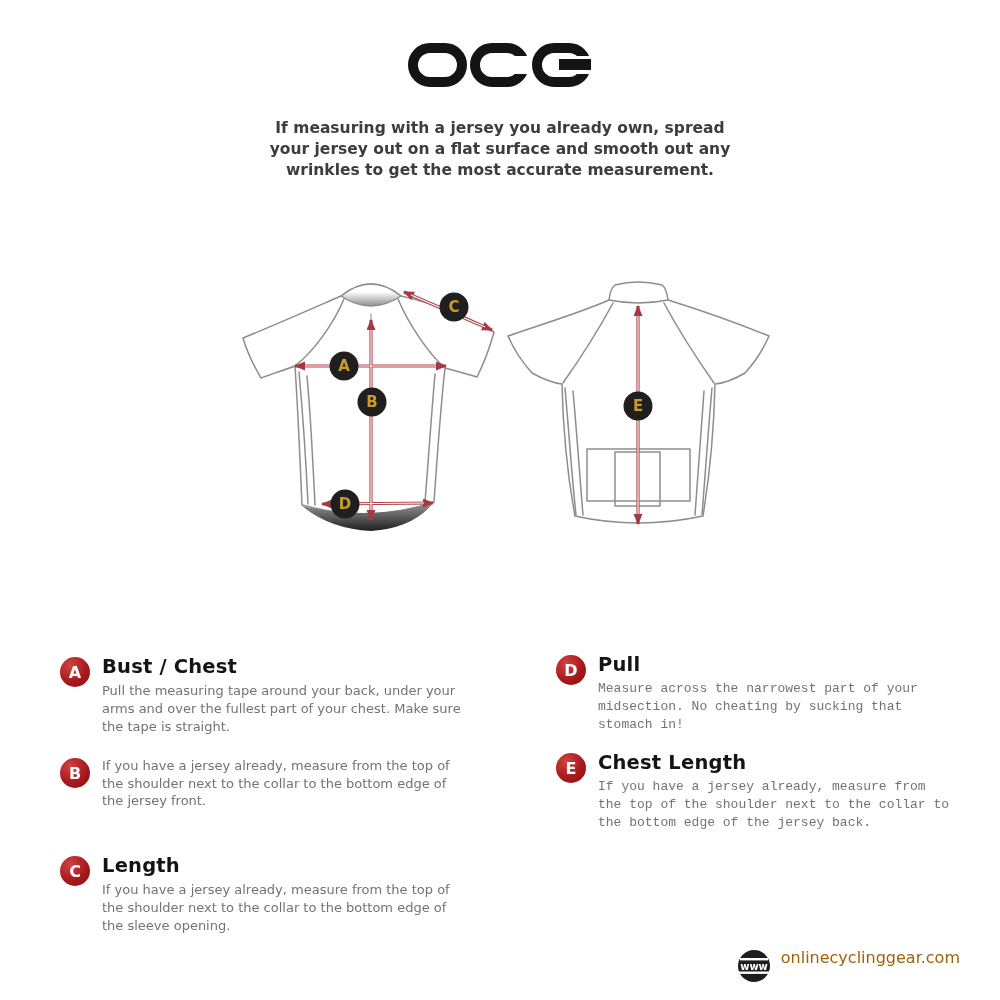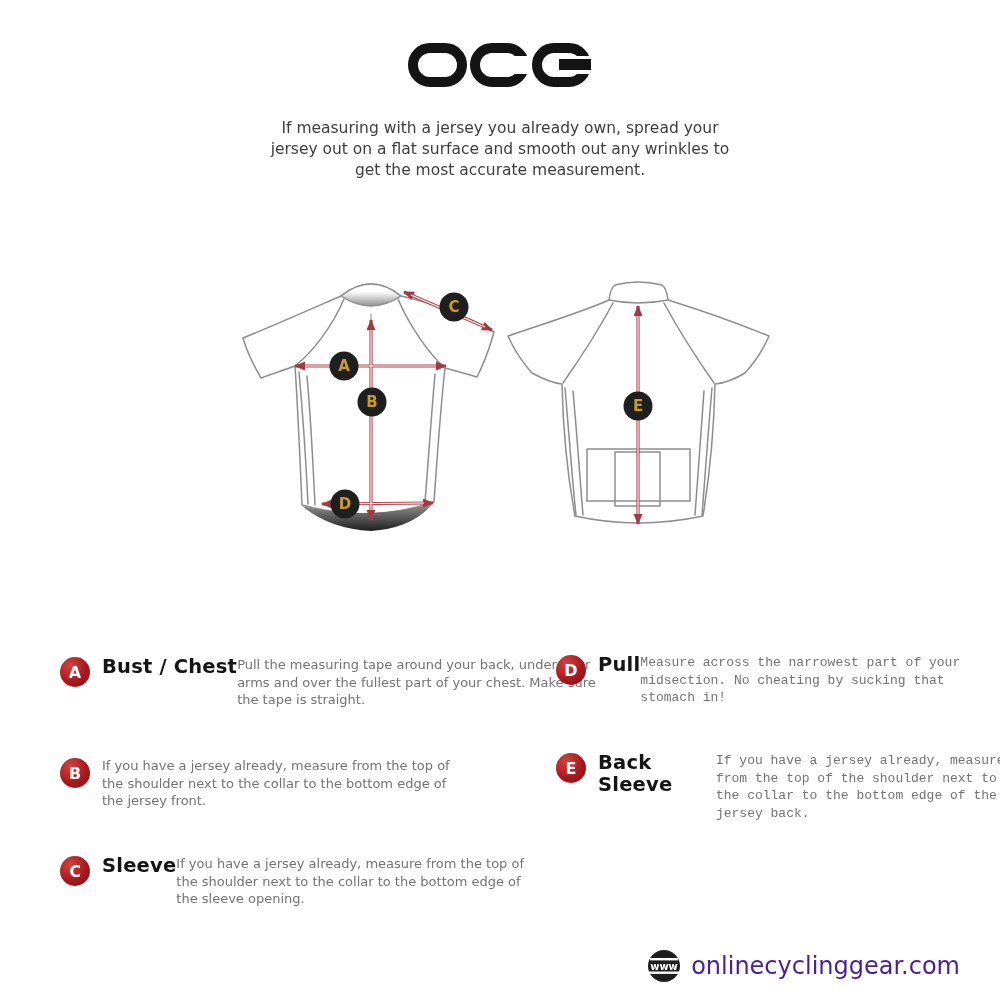--- a/index.html
+++ b/index.html
@@ -1,32 +1,32 @@
 <!DOCTYPE html>
 <html><head>
 <meta charset="utf-8">
 <style>
   html,body{margin:0;padding:0;background:#fff;}
   body{width:1000px;height:1000px;position:relative;font-family:"DejaVu Sans","Liberation Sans",sans-serif;overflow:hidden;}
   .sr-only{position:absolute;width:1px;height:1px;overflow:hidden;clip:rect(0 0 0 0);white-space:nowrap;}
   .logo-wrap{position:absolute;top:42px;left:0;right:0;display:flex;justify-content:center;}
   .intro{position:absolute;top:118px;left:0;right:0;margin:0;text-align:center;}
-  .intro span{display:inline-block;max-width:478px;font-size:15.5px;line-height:1.36;color:#3d3d3d;}
+  .intro span{display:inline-block;max-width:478px;font-size:15.5px;line-height:1.36;color:#3d3d3d;font-weight:bold;}
   .diagram{position:absolute;top:270px;left:0;width:1000px;height:295px;}
   .diagram svg{position:absolute;top:0;}
   .legend-item{position:absolute;display:flex;gap:12px;}
   .badge{flex:0 0 auto;width:30px;height:30px;border-radius:50%;margin-top:1px;
          background:radial-gradient(circle at 34% 28%, #cf4340 0%, #a8191e 55%, #84100f 100%);
          color:#fff;font-weight:bold;font-size:16px;display:flex;align-items:center;justify-content:center;}
-  .legend-text{display:flex;flex-direction:row;}
+  .legend-text{display:flex;flex-direction:column;}
   .legend-title{font-size:19.5px;font-weight:bold;color:#141414;line-height:1.15;margin-bottom:4px;letter-spacing:0.2px;}
   .legend-desc{font-size:13px;color:#737373;line-height:1.36;width:360px;}
   .col-right .legend-desc{width:352px;font-family:Liberation Mono, monospace;}
-  .footer{position:absolute;top:948px;right:40px;display:flex;align-items:center;gap:9px;}
-  .footer .site{font-size:24px;color:#4c1d95;}
+  .footer{position:absolute;top:948px;right:40px;display:flex;align-items:flex-start;gap:9px;}
+  .footer .site{font-size:16px;color:#a16207;}
 </style>
 </head>
 <body>
 
 <div class="page">
 
   <div class="logo-wrap">
     <svg width="186" height="46" viewBox="0 0 186 46">
       <g fill="none" stroke="#141414" stroke-width="10">
         <rect x="6" y="6" width="49" height="34" rx="17"></rect>
@@ -171,41 +171,41 @@
     <div class="legend-text">
       <div class="legend-desc">If you have a jersey already, measure from the top of the shoulder next to the collar to the bottom edge of the jersey front.</div>
     </div>
   </div>
 
   <div class="legend-item col-left" style="left:60px;top:855px">
     <div class="badge">
         <span>C</span>
       </div>
     <div class="legend-text">
-      <div class="legend-title">Sleeve</div>
+      <div class="legend-title">Length</div>
       <div class="legend-desc">If you have a jersey already, measure from the top of the shoulder next to the collar to the bottom edge of the sleeve opening.</div>
     </div>
   </div>
 
   <div class="legend-item col-right" style="left:556px;top:654px">
     <div class="badge">
         <span>D</span>
       </div>
     <div class="legend-text">
       <div class="legend-title">Pull</div>
       <div class="legend-desc">Measure across the narrowest part of your midsection. No cheating by sucking that stomach in!</div>
     </div>
   </div>
 
   <div class="legend-item col-right" style="left:556px;top:752px">
     <div class="badge">
         <span>E</span>
       </div>
     <div class="legend-text">
-      <div class="legend-title">Back Sleeve</div>
+      <div class="legend-title">Chest Length</div>
       <div class="legend-desc">If you have a jersey already, measure from the top of the shoulder next to the collar to the bottom edge of the jersey back.</div>
     </div>
   </div>
 
   <div class="footer">
     <svg width="36" height="36" viewBox="0 0 36 36">
       <circle cx="18" cy="18" r="16" fill="#1e1e1e"></circle>
       <rect x="4" y="10" width="28" height="2.4" fill="#fff"></rect>
       <rect x="2.5" y="23.5" width="31" height="2.4" fill="#fff"></rect>
       <text x="18" y="21.6" text-anchor="middle" fill="#fff" font-size="10" font-weight="bold" font-family="DejaVu Sans, Liberation Sans, sans-serif">www</text>

